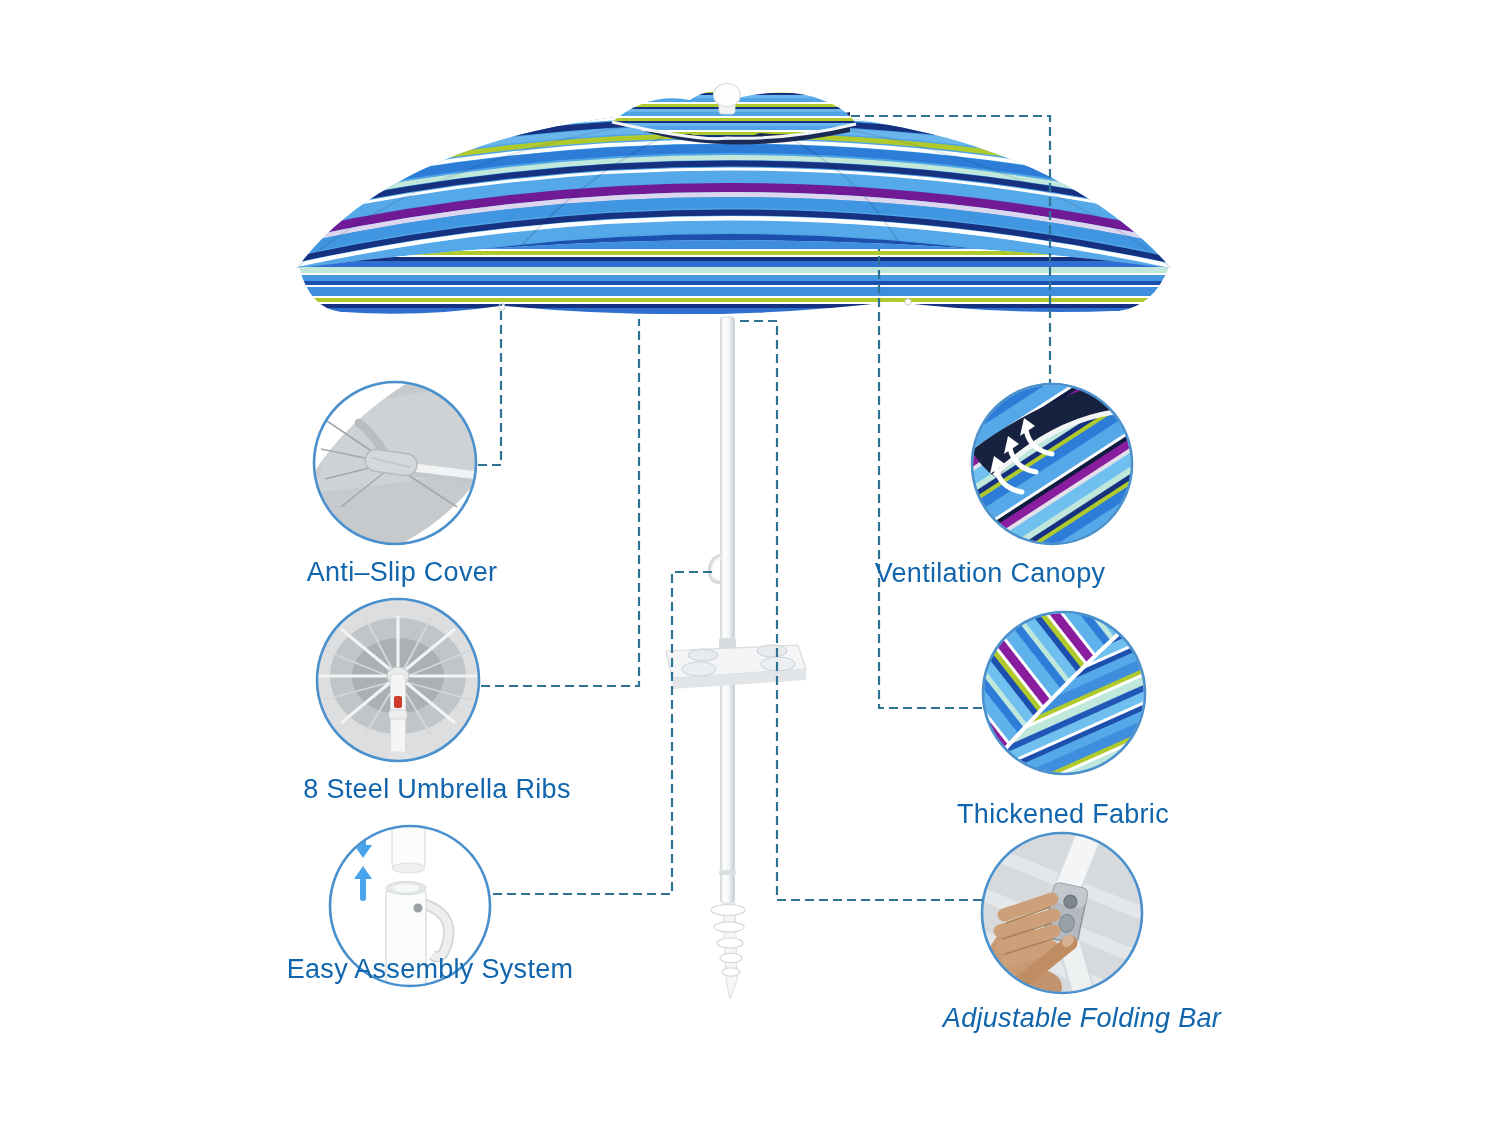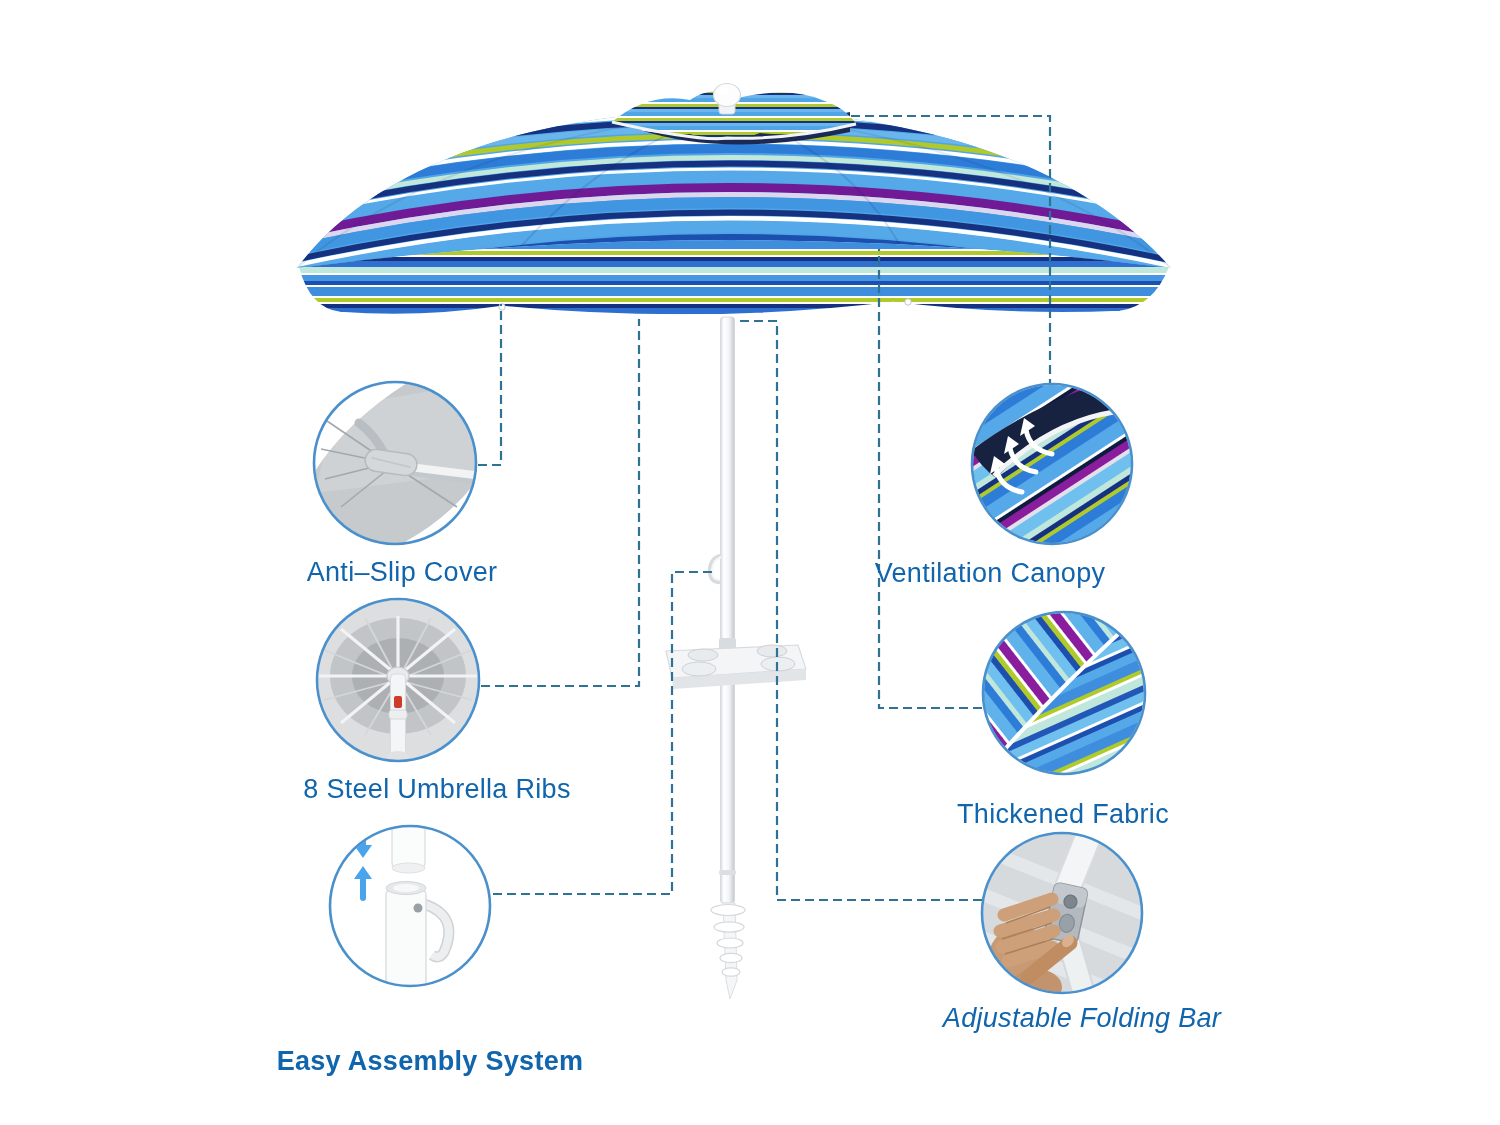--- a/index.html
+++ b/index.html
@@ -341,18 +341,18 @@
     <circle cx="398" cy="680" r="81"></circle>
     <circle cx="410" cy="906" r="80"></circle>
     <circle cx="1052" cy="464" r="80"></circle>
     <circle cx="1064" cy="693" r="81"></circle>
     <circle cx="1062" cy="913" r="80"></circle>
   </g>
 </svg>
 
   <div class="feat-label" style="left:402px;top:556px;">Anti–Slip Cover</div>
   <div class="feat-label" style="left:409px;top:773px;margin-left:28px;">8 Steel Umbrella Ribs</div>
-  <div class="feat-label" style="left:430px;top:1045px;font-weight:bold;">Easy Assembly System</div>
+  <div class="feat-label" style="left:430px;top:953px;">Easy Assembly System</div>
   <div class="feat-label" style="left:990px;top:557px;">Ventilation Canopy</div>
   <div class="feat-label" style="left:1063px;top:782px;margin-top:16px;">Thickened Fabric</div>
   <div class="feat-label" style="left:1082px;top:1002px;font-style:italic;">Adjustable Folding Bar</div>
 
 </div>
 
 </body></html>

